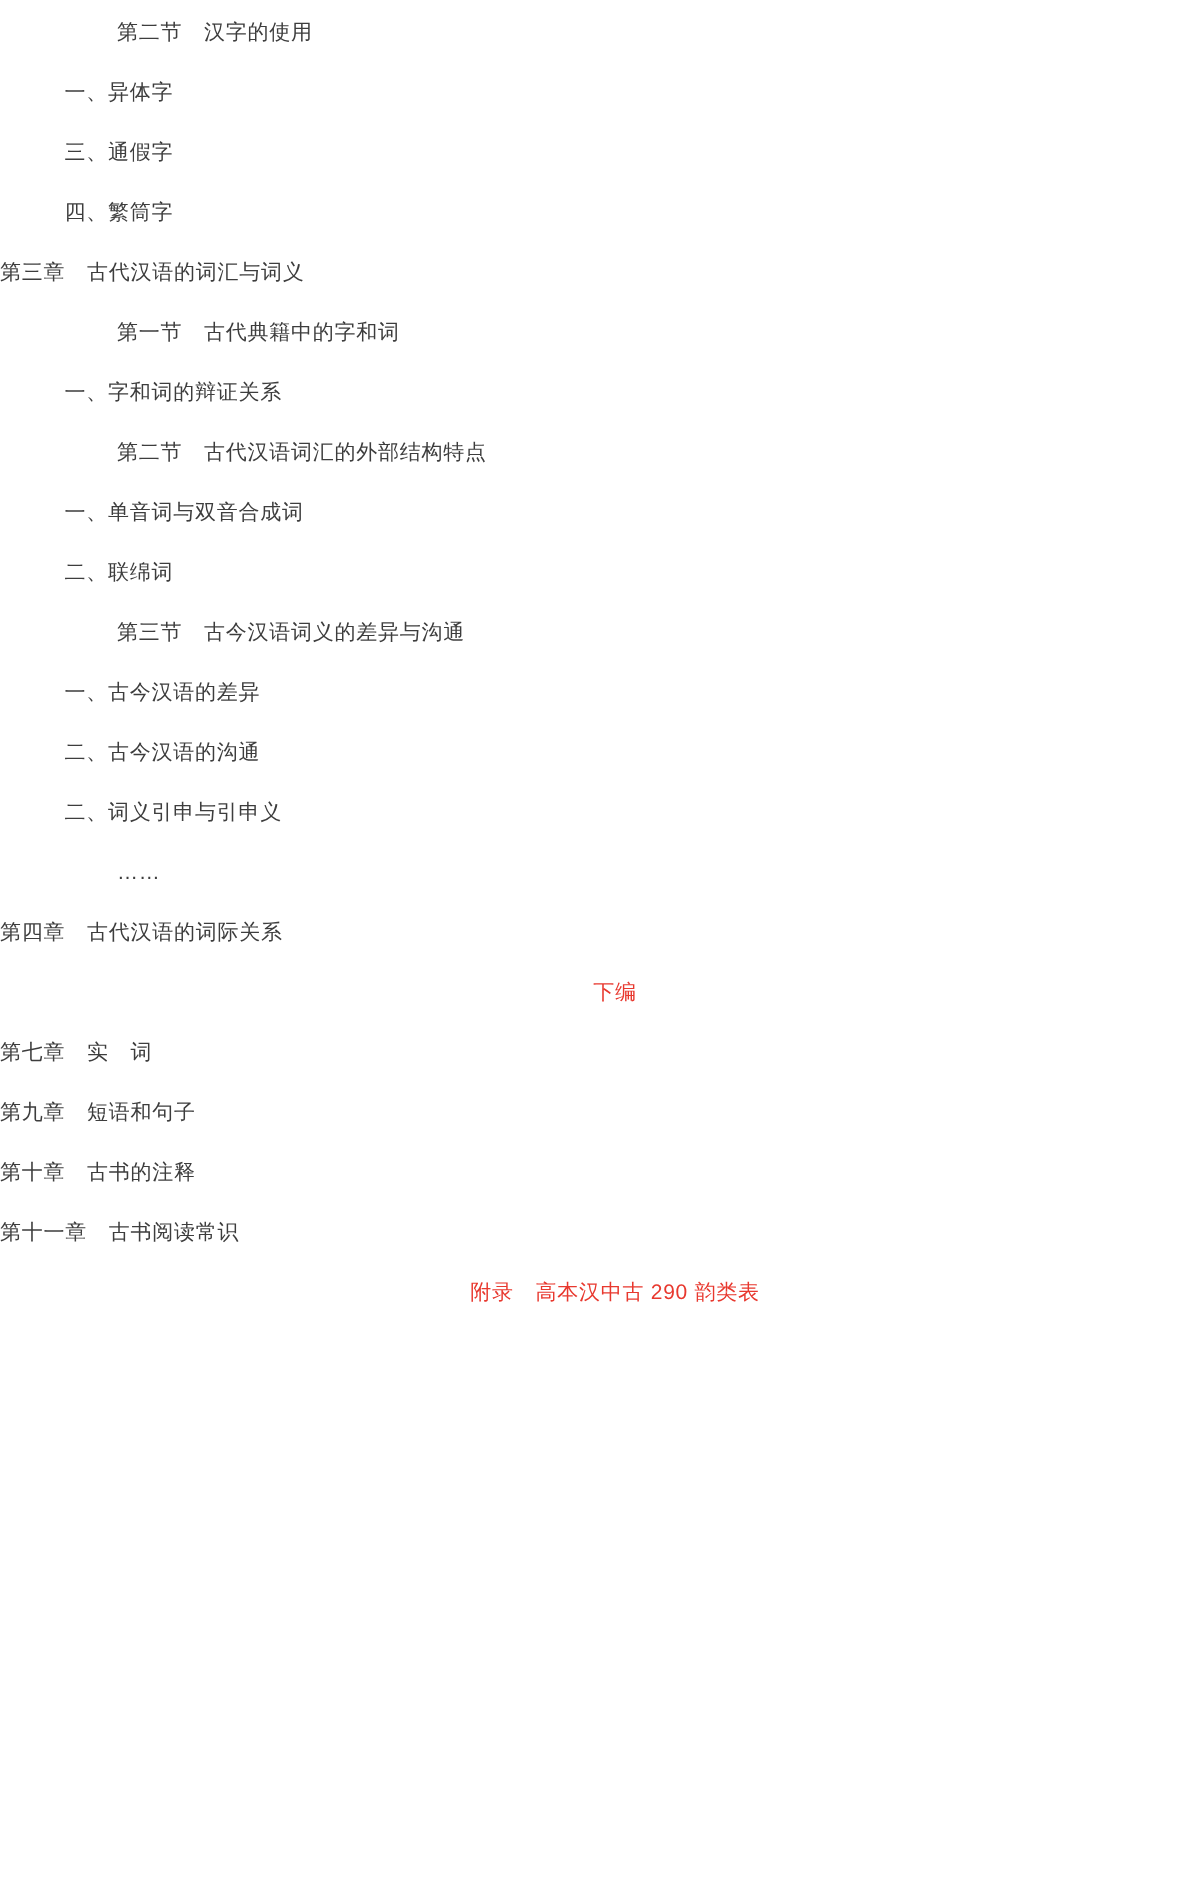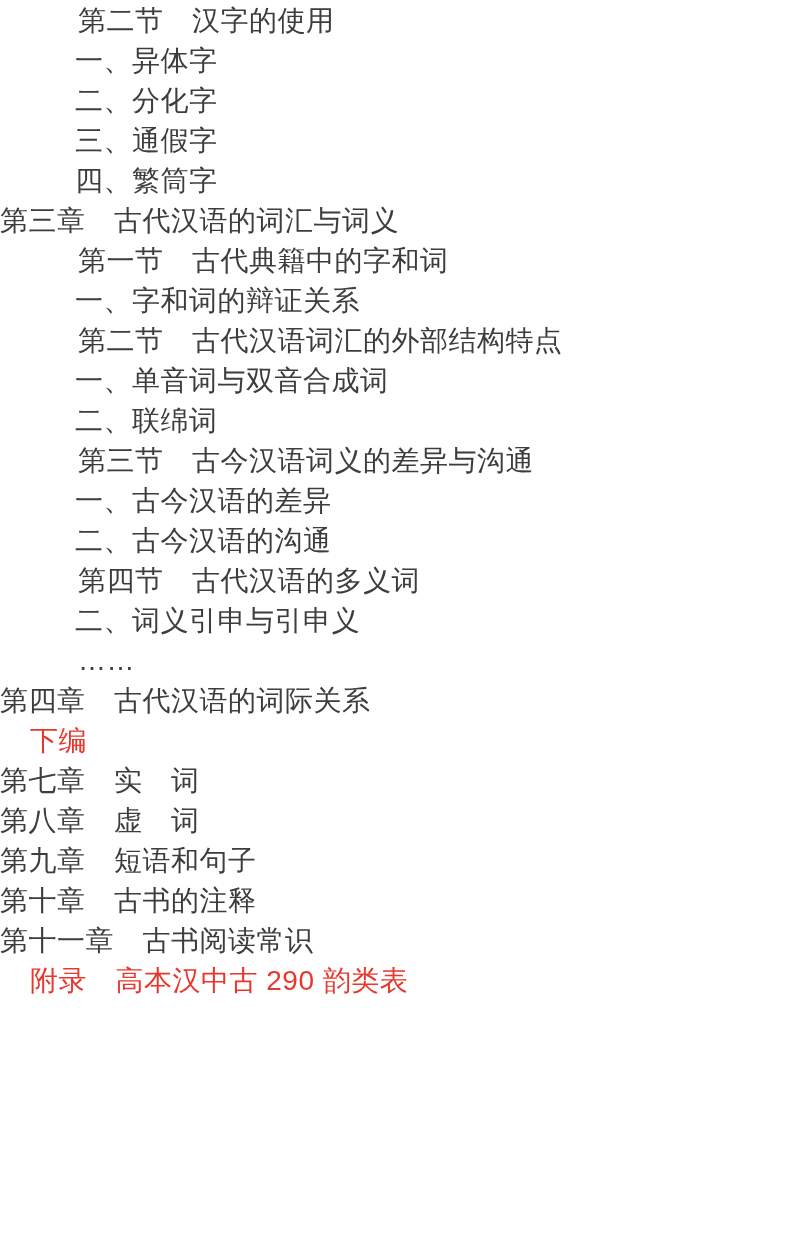--- a/index.html
+++ b/index.html
@@ -14,57 +14,55 @@
     background: var(--page-bg, #ffffff);
     overflow: hidden;
     font-family: "Liberation Sans", "DejaVu Sans", sans-serif;
   }
   .toc {
     padding-top: 1px;
   }
   .toc-line {
     height: 40px;
     line-height: 40px;
-    font-size: 28px;
+    font-size: 14px;
     color: var(--text, #3d3d3d);
     white-space: pre;
     letter-spacing: 0.5px;
   }
   .toc-line.red {
     color: var(--red, #e8382e);
+    text-align: center;
   }
   .lv0 { padding-left: 30px; }
   .lv1 { }
   .lv2 { padding-left: 78px; }
-  .lv3 { padding-left: 75px; }
+  .lv3 { padding-left: 43px; }
 </style>
 </head>
 <body>
 
 <div class="page">
   <div class="toc">
       <div class="toc-line lv2">第二节　汉字的使用</div>
       <div class="toc-line lv3">一、异体字</div>
-      <div class="toc-line lv3">二、分化字</div>
       <div class="toc-line lv3">三、通假字</div>
       <div class="toc-line lv3">四、繁筒字</div>
       <div class="toc-line lv1">第三章　古代汉语的词汇与词义</div>
       <div class="toc-line lv2">第一节　古代典籍中的字和词</div>
       <div class="toc-line lv3">一、字和词的辩证关系</div>
       <div class="toc-line lv2">第二节　古代汉语词汇的外部结构特点</div>
       <div class="toc-line lv3">一、单音词与双音合成词</div>
       <div class="toc-line lv3">二、联绵词</div>
       <div class="toc-line lv2">第三节　古今汉语词义的差异与沟通</div>
       <div class="toc-line lv3">一、古今汉语的差异</div>
       <div class="toc-line lv3">二、古今汉语的沟通</div>
-      <div class="toc-line lv2">第四节　古代汉语的多义词</div>
       <div class="toc-line lv3">二、词义引申与引申义</div>
       <div class="toc-line lv2">……</div>
       <div class="toc-line lv1">第四章　古代汉语的词际关系</div>
       <div class="toc-line lv0 red">下编</div>
       <div class="toc-line lv1">第七章　实　词</div>
-      <div class="toc-line lv1">第八章　虚　词</div>
       <div class="toc-line lv1">第九章　短语和句子</div>
       <div class="toc-line lv1">第十章　古书的注释</div>
       <div class="toc-line lv1">第十一章　古书阅读常识</div>
       <div class="toc-line lv0 red">附录　高本汉中古 290 韵类表</div>
     </div>
 </div>
 
 </body></html>

